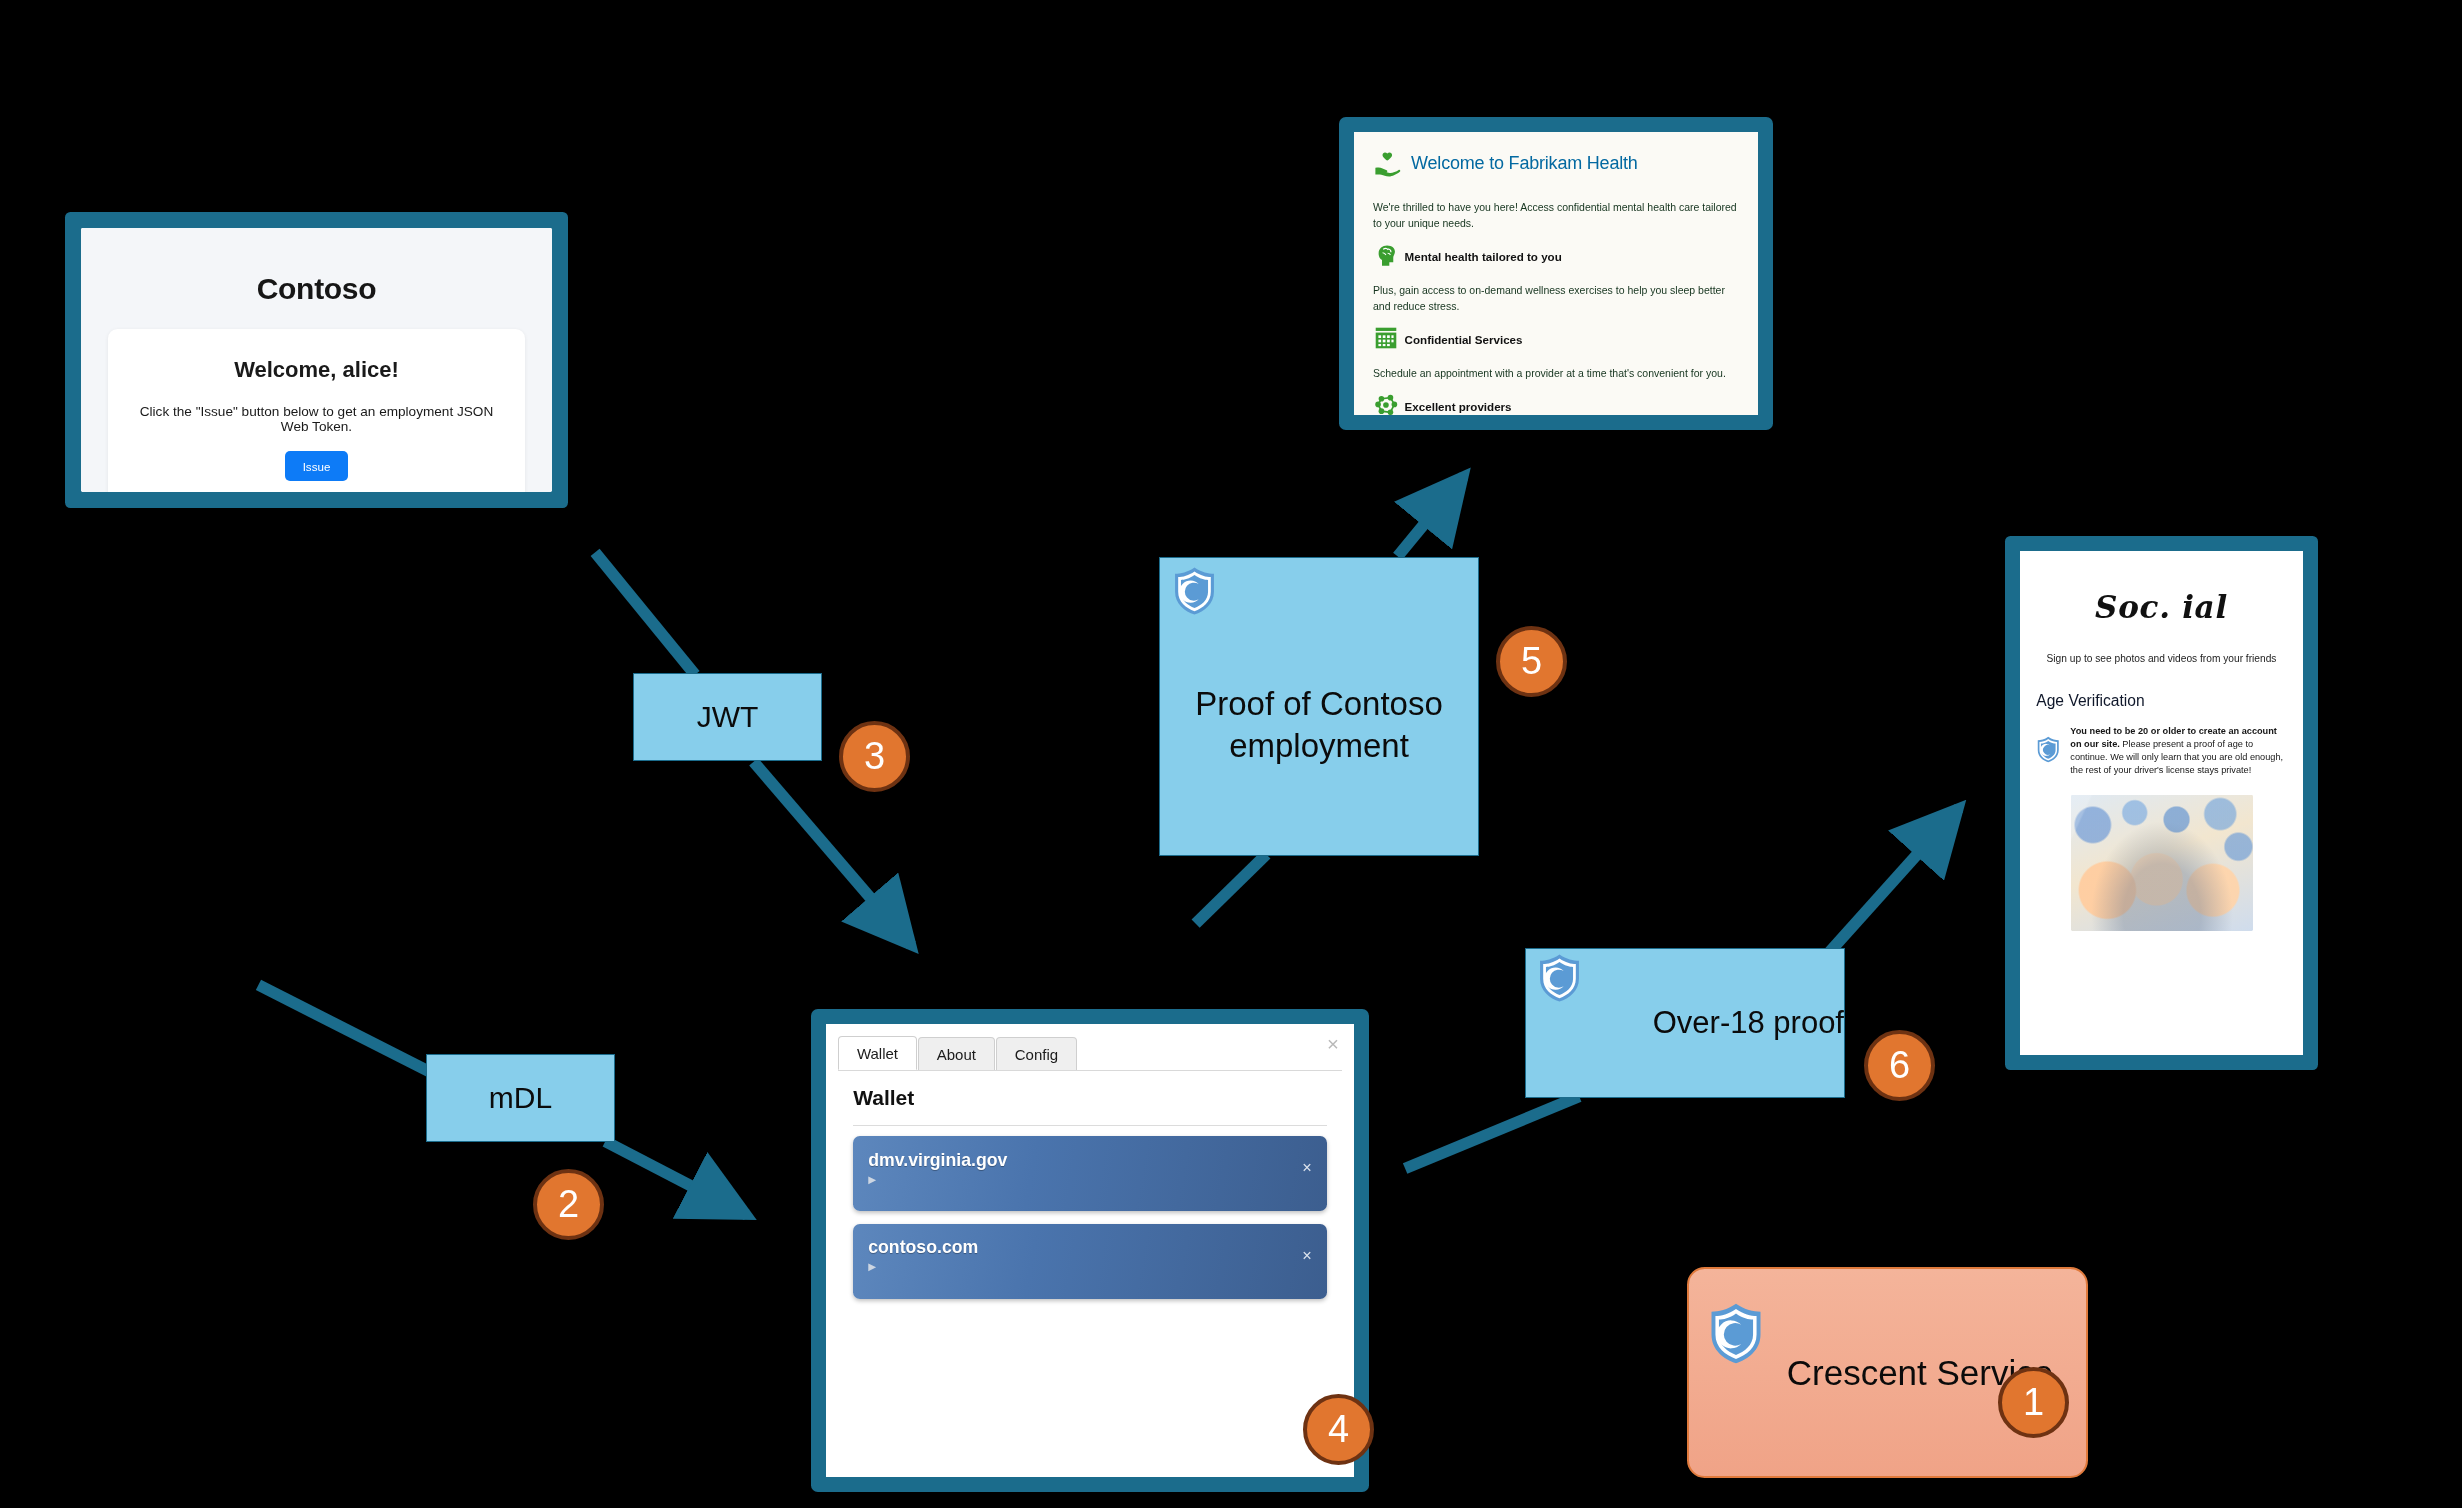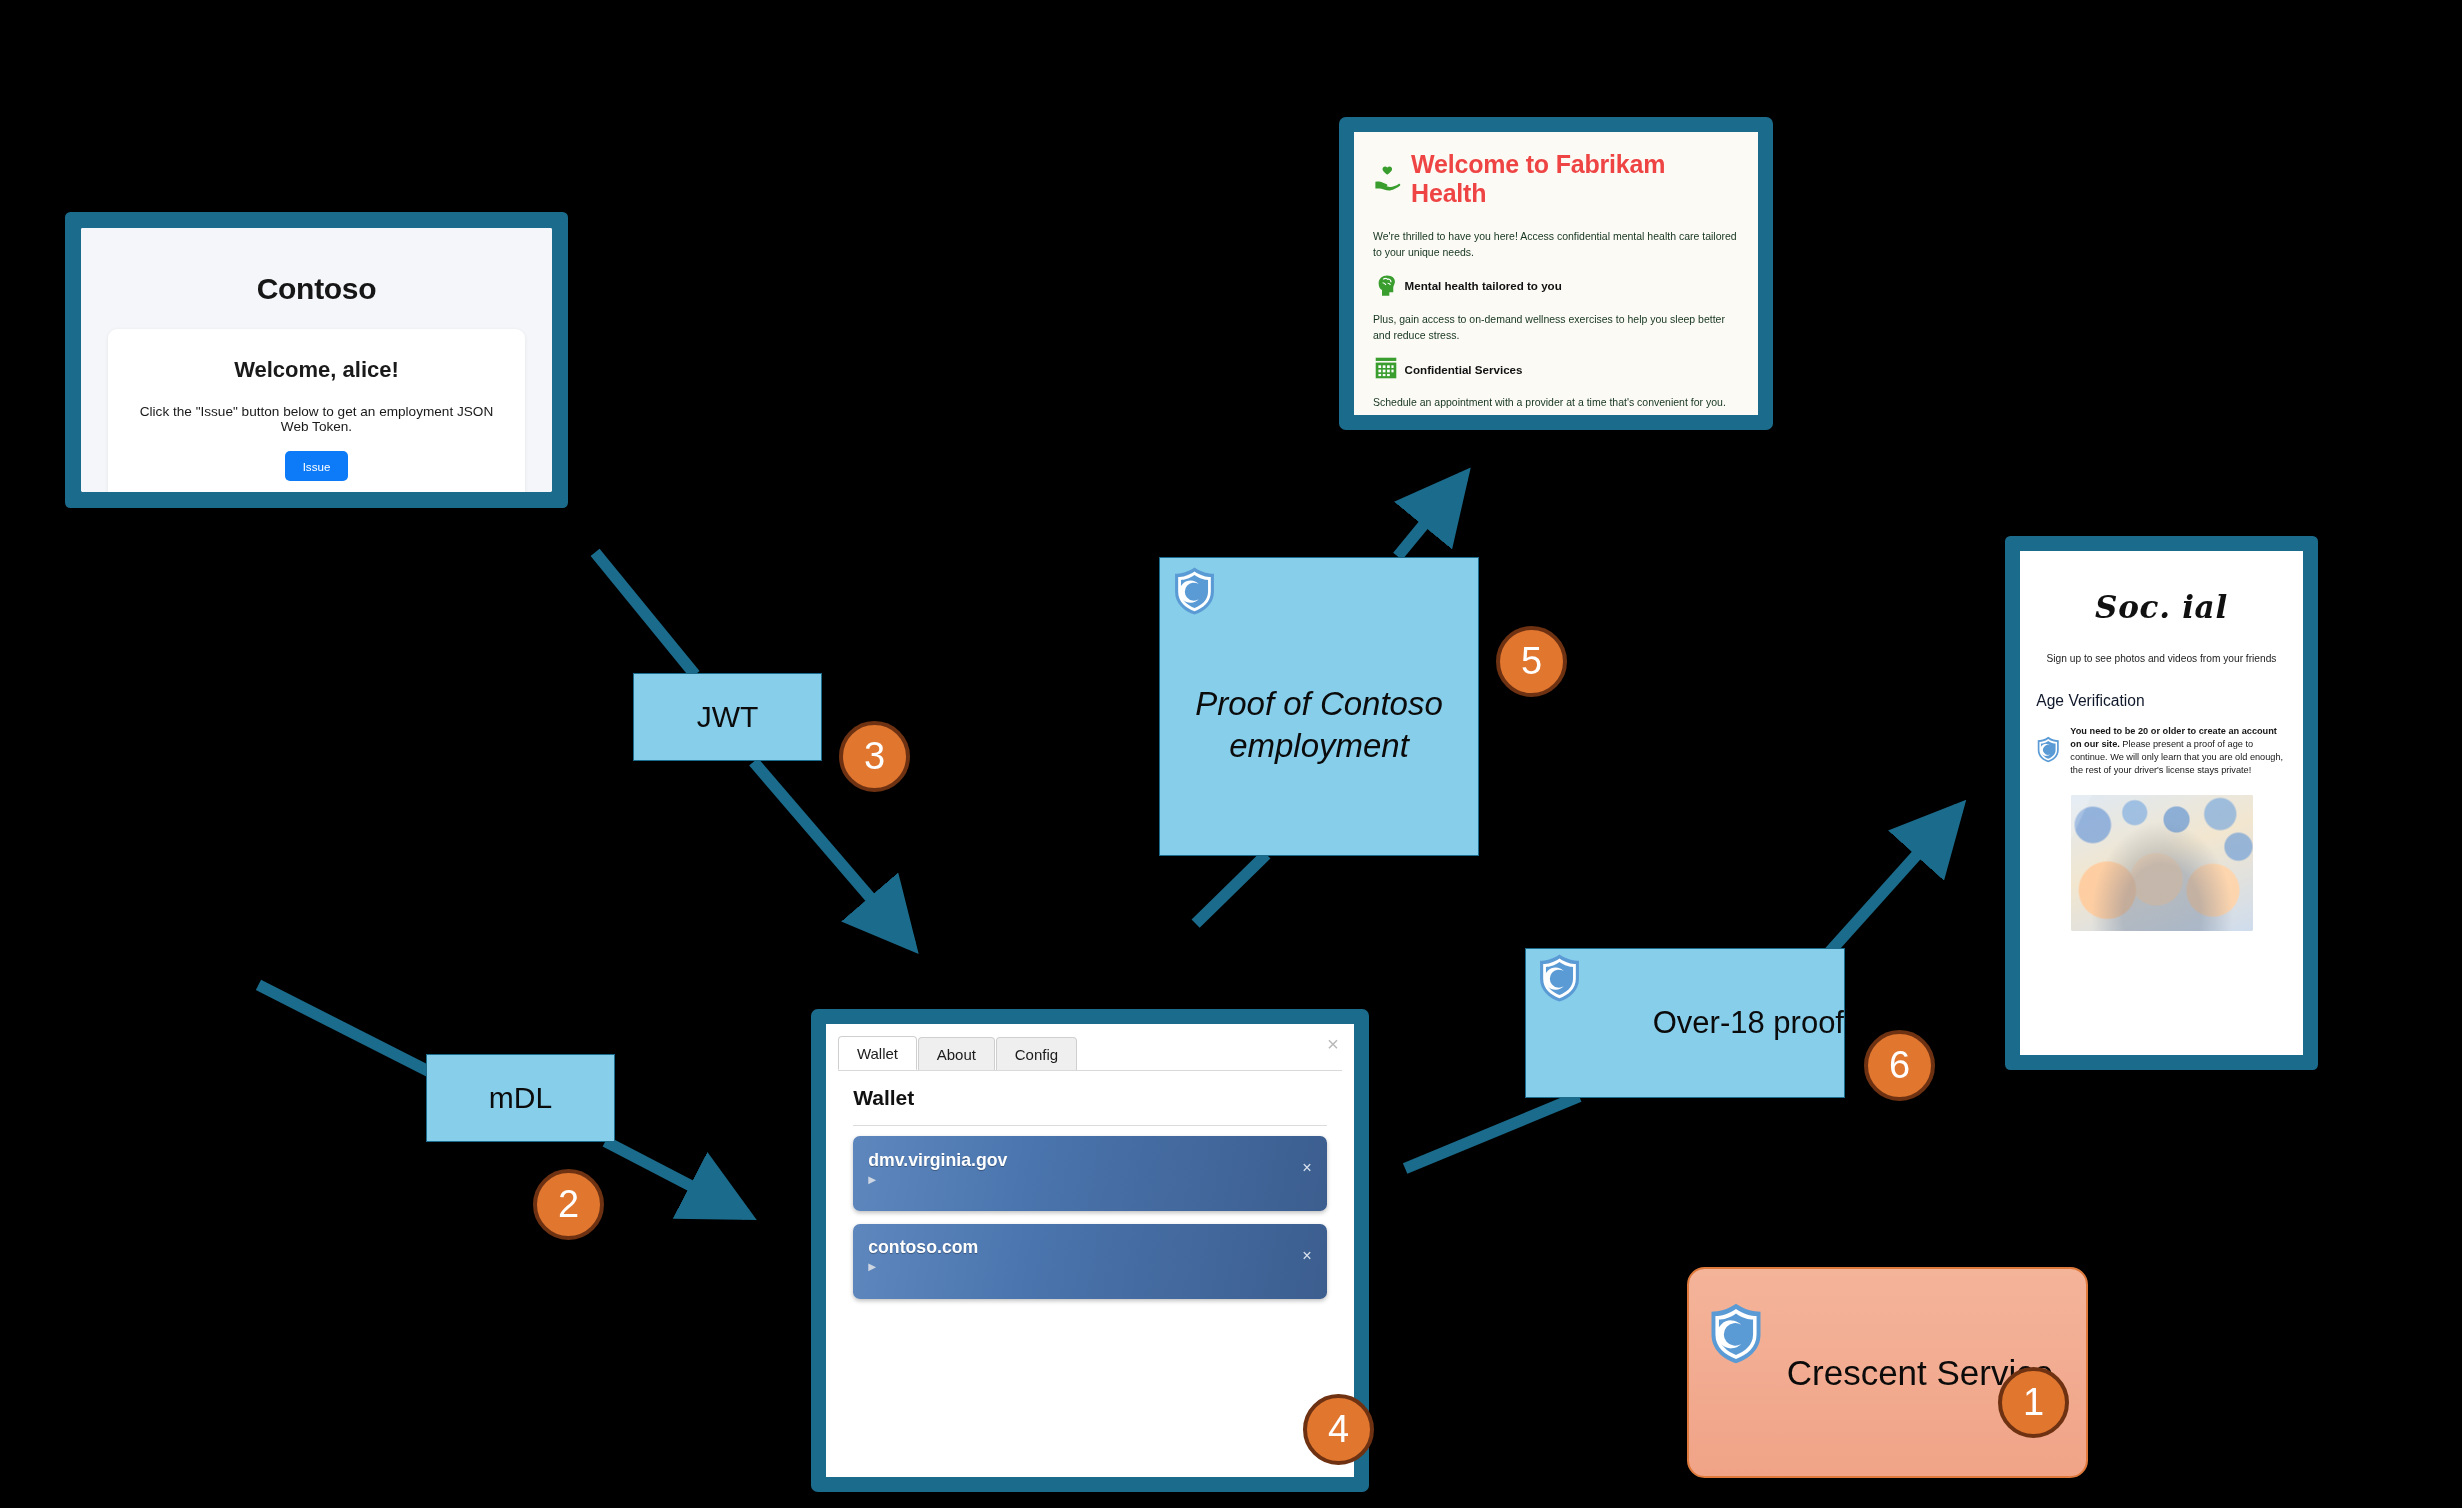--- a/index.html
+++ b/index.html
@@ -27,21 +27,21 @@
   .contoso-card { background:#ffffff; border-radius:9.5px; box-shadow:0 1.4px 4.1px rgba(0,0,0,.07); padding: 28.6px 16.3px 31px; }
   .contoso-welcome { text-align:center; font-size:22px; font-weight:bold; color:#1a1a1a; margin-bottom: 20.4px;}
   .contoso-hint { text-align:center; font-size:13.6px; color:#1a1a1a; margin-bottom: 17.7px; }
   .contoso-btn { display:block; margin:0 auto; background:#0d7bf7; color:#fff; border:none; border-radius:5px;
                  font-size:11.6px; padding:8.2px 17.7px; font-family:"Liberation Sans",sans-serif; cursor:pointer; }
 
   
   #fabrikam { left: 1339px; top: 117px; width: 434px; height: 313px; background:#1b6c8c; border-radius:6.8px; padding:15px; }
   #fabrikam .win-inner { background:#fbfaf5; padding: 17.7px 19px 13.6px; }
   .fab-head { display:flex; align-items:center; gap:9.5px; margin-bottom:20.4px; }
-  .fab-head h1 { font-size:25px; color:#ef4444; font-weight:bold; letter-spacing:-0.2px;}
+  .fab-head h1 { font-size:18px; color:#0369a1; font-weight:normal; letter-spacing:-0.2px;}
   .fab-p { font-size:10.5px; color:#15341e; line-height:1.55; margin: 0 0 11px; }
   .fab-feat { display:flex; align-items:center; gap:3px; margin: 0 0 11px; }
   .fab-feat h2 { font-size:11.6px; font-weight:bold; color:#111; }
   .fab-icon { width:28.6px; height:28.6px; flex:0 0 28.6px; }
 
   
   #social { left: 2005px; top: 536px; width: 313px; height: 534px; background:#1b6c8c; border-radius:5.4px; padding:15px; }
   #social .win-inner { background:#ffffff; padding: 17.7px 16.3px; }
   .social-logo { text-align:center; font-family:"DejaVu Serif", serif; font-style:italic; font-weight:bold;
                  font-size:31px; color:#111; margin: 20.4px 0 27px; letter-spacing:0.7px; }
@@ -96,21 +96,21 @@
     display:flex; align-items:center; justify-content:center;
     color:#0b0b0b; font-size:30px; text-align:center; line-height:1.28;
   }
   .lbl .shield-wrap { position:absolute; }
 
   #lbl-jwt  { left: 633px;  top: 673px;  width: 189px; height: 88px; }
   #lbl-mdl  { left: 426px;  top: 1054px; width: 189px; height: 88px; }
   #lbl-proof{ left: 1159px; top: 557px;  width: 320px; height: 299px; font-size:33px; }
   #lbl-over { left: 1525px; top: 948px; width: 320px; height: 150px; font-size:31px; }
 
-  #lbl-proof .ptext { width:100%; text-align:center; padding-top:37px;font-style:italic; }
+  #lbl-proof .ptext { width:100%; text-align:center; padding-top:37px; }
   #lbl-over .ptext  { width:100%; text-align:right; padding-left:35px; }
 
   
   #crescent {
     position:absolute; left: 1687px; top: 1267px; width: 401px; height: 211px;
     background: linear-gradient(180deg,#f4b49a 0%, #f0a387 100%);
     border:2px solid #e07a3c; border-radius:17.7px;
     display:flex; align-items:center; justify-content:center;
     font-size:35px; color:#0b0b0b; text-align:center; line-height:1.25;
   }

